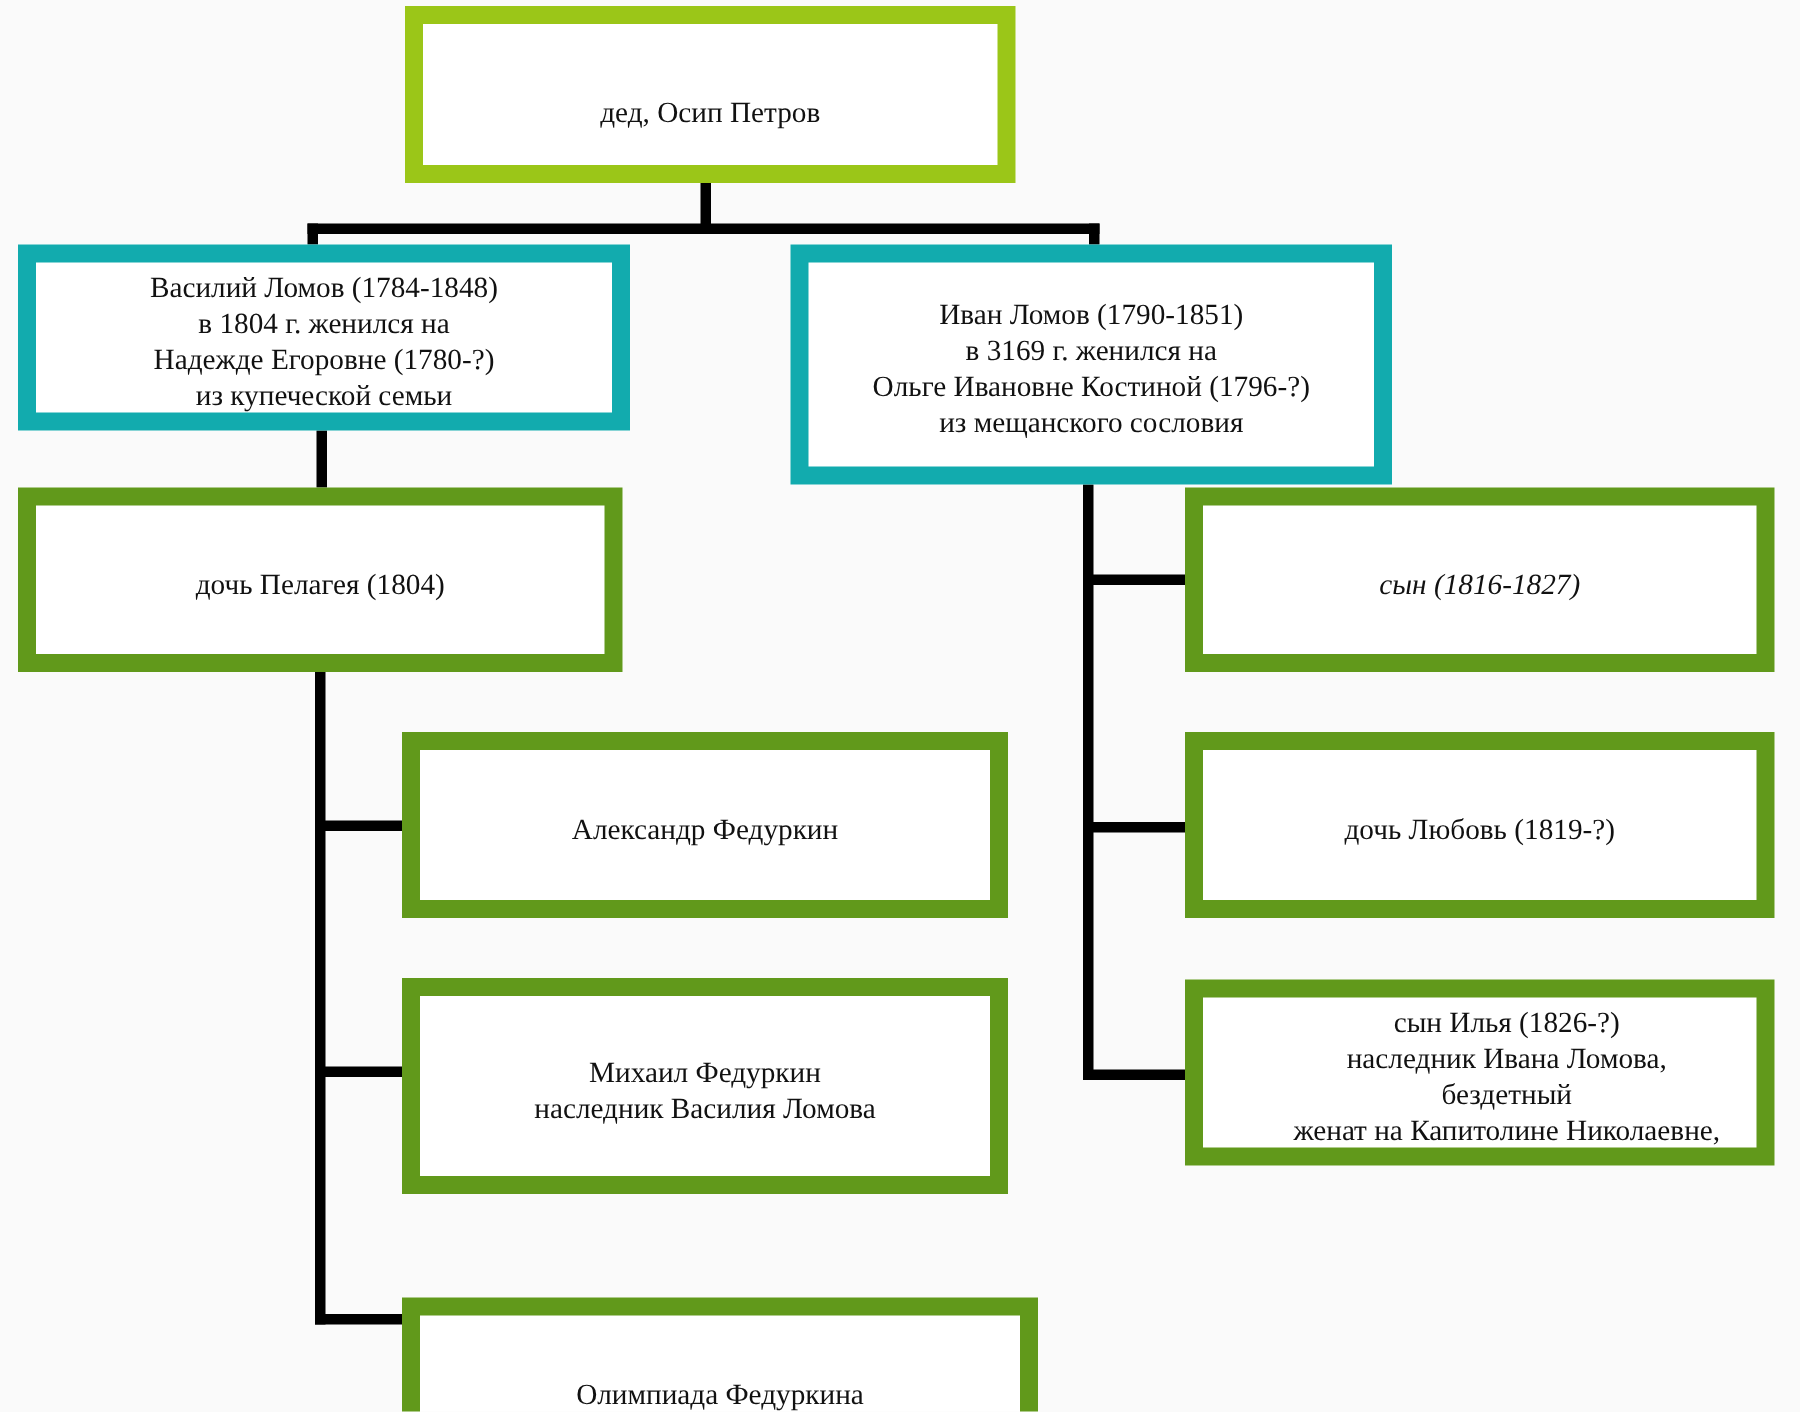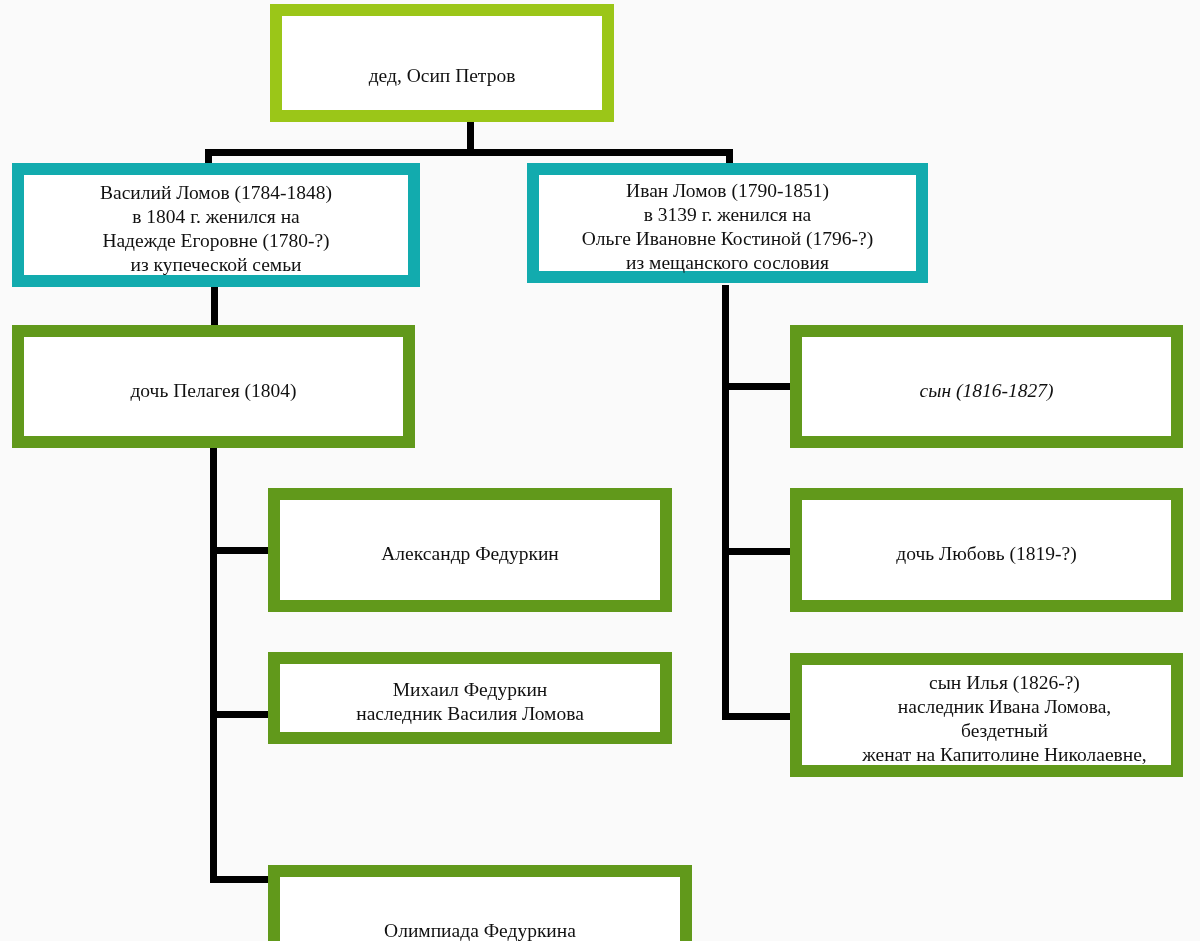--- a/index.html
+++ b/index.html
@@ -29,26 +29,26 @@
   .node-text {
     width: 100%;
     text-align: center;
     color: var(--text, #111111);
     font-size: 19.5px;
     line-height: 24px;
     padding-top: 8px;
   }
   #box-grandfather .node-text { padding-top: 26px; }
   
-  #box-grandfather { left: 270px; top: 4px;   width: 344px; height: 118px; }
+  #box-grandfather { left: 270px; top: 4px;   width: 407px; height: 118px; }
   #box-vasily      { left: 12px;  top: 163px; width: 408px; height: 124px; }
-  #box-ivan        { left: 527px; top: 163px; width: 401px; height: 120px; }
+  #box-ivan        { left: 527px; top: 163px; width: 401px; height: 160px; }
   #box-pelageya    { left: 12px;  top: 325px; width: 403px; height: 123px; }
   #box-alexandr    { left: 268px; top: 488px; width: 404px; height: 124px; align-items: center; }
-  #box-mikhail     { left: 268px; top: 652px; width: 404px; height: 92px; }
+  #box-mikhail     { left: 268px; top: 652px; width: 404px; height: 144px; }
   #box-olimpiada   { left: 268px; top: 865px; width: 424px; height: 124px; }
   #box-son         { left: 790px; top: 325px; width: 393px; height: 123px; font-style: italic; }
   #box-lyubov      { left: 790px; top: 488px; width: 393px; height: 124px; }
   #box-ilya        { left: 790px; top: 653px; width: 393px; height: 124px; padding-left: 36px; }
   
   .conn { position: absolute; background: var(--connector, #000000); }
   #c-root-down   { left: 467px; top: 120px; width: 7px;   height: 32px; }
   #c-root-h      { left: 205px; top: 149px; width: 528px; height: 7px;  }
   #c-drop-left   { left: 205px; top: 149px; width: 7px;   height: 17px; }
   #c-drop-right  { left: 726px; top: 149px; width: 7px;   height: 17px; }
@@ -92,21 +92,21 @@
       <div>Василий Ломов (1784-1848)</div>
       <div>в 1804 г. женился на</div>
       <div>Надежде Егоровне (1780-?)</div>
       <div>из купеческой семьи</div>
     </div>
   </div>
 
   <div class="node gen-couple" id="box-ivan">
     <div class="node-text">
       <div>Иван Ломов (1790-1851)</div>
-      <div>в 3139 г. женился на</div>
+      <div>в 3169 г. женился на</div>
       <div>Ольге Ивановне Костиной (1796-?)</div>
       <div>из мещанского сословия</div>
     </div>
   </div>
 
   <div class="node gen-child" id="box-pelageya">
     <div class="node-text">
       <div>дочь Пелагея (1804)</div>
     </div>
   </div>

